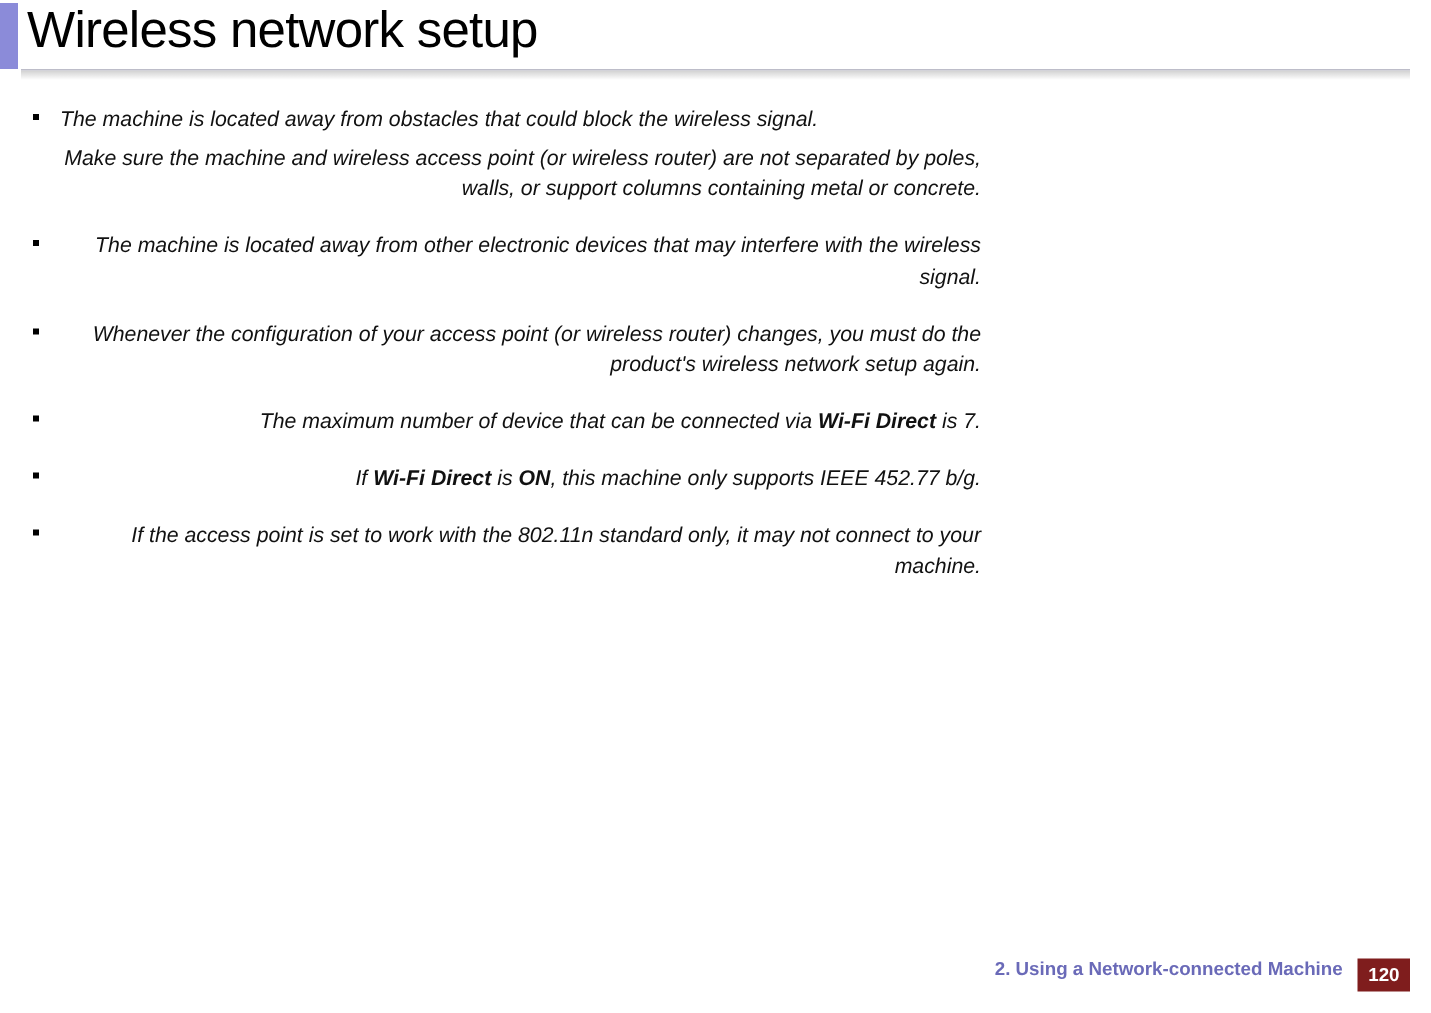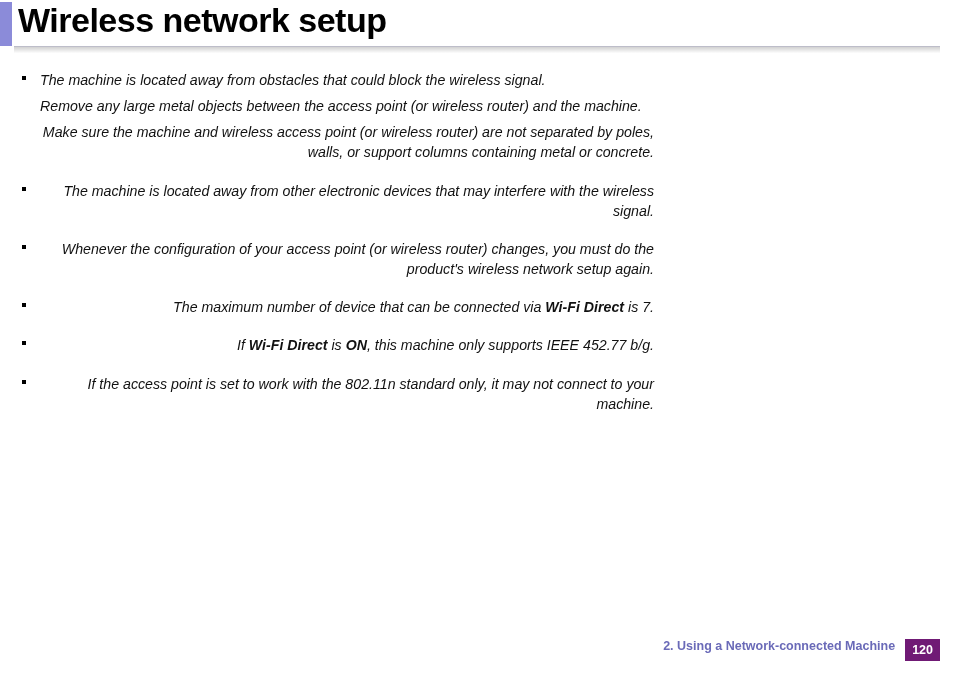--- a/index.html
+++ b/index.html
@@ -1,53 +1,52 @@
 <!DOCTYPE html>
 <html><head>
 <meta charset="utf-8">
 <style>
   * { box-sizing: border-box; margin: 0; padding: 0; }
   html, body { width: 954px; height: 675px; background: #fff; font-family: "Segoe UI", "Myriad Pro", Arial, sans-serif; color: #000; }
   .page { position: relative; width: 954px; height: 675px; }
   .title-bar { display: flex; align-items: flex-start; padding: 2px 0 0 0; }
   .title-accent { width: 12px; height: 44px; background: #8b8bd9; margin-right: 6px; flex: 0 0 auto; }
-  .title-text { font-size: 34px; font-weight: 700; letter-spacing: -0.5px; line-height: 1.1; }
+  .title-text { font-size: 34px; font-weight: 400; letter-spacing: -0.5px; line-height: 1.1; }
   .title-rule {
     height: 10px; margin: 0 14px 0 14px;
     background: linear-gradient(to bottom, rgba(0,0,0,0.18), rgba(0,0,0,0) 70%);
     border-top: 1px solid #bdbdc9;
   }
   .content { padding: 14px 300px 0 40px; font-size: 14.2px; line-height: 1.42; color: #111; }
   ul.bullets { list-style: none; }
   ul.bullets > li { position: relative; padding-left: 0; margin-bottom: 18px; font-style: italic; }
   ul.bullets > li .dot { position: absolute; left: -18px; top: 6px; width: 4px; height: 4px; background: #000; border-radius: 0; }
   ul.bullets > li p { margin-bottom: 6px; }
   ul.bullets > li p:last-child { margin-bottom: 0; text-align: right; }
   .b { font-weight: 700; }
   .footer { position: absolute; right: 14px; bottom: 14px; display: flex; align-items: flex-start; gap: 10px; }
   .footer-text { font-size: 12.5px; font-weight: 700; color: #6a6ab8; }
-  .footer-page { background: #701a75; color: #fff; font-weight: 700; font-size: 12.5px; padding: 4px 7px; }
+  .footer-page { background: #7f1d1d; color: #fff; font-weight: 700; font-size: 12.5px; padding: 4px 7px; }
   .inline-run { display: inline; }
 </style>
 </head>
 <body>
 
 <div class="page">
   <div class="title-bar">
     <div class="title-accent"></div>
     <div class="title-text">Wireless network setup</div>
   </div>
   <div class="title-rule"></div>
 
   <div class="content">
     <ul class="bullets" id="bullet-list">
         <li>
           <span class="dot"></span>
           <p><span class="inline-run">The machine is located away from obstacles that could block the wireless signal.</span></p>
-          <p><span class="inline-run">Remove any large metal objects between the access point (or wireless router) and the machine.</span></p>
           <p><span class="inline-run">Make sure the machine and wireless access point (or wireless router) are not separated by poles, walls, or support columns containing metal or concrete.</span></p>
         </li>
         <li>
           <span class="dot"></span>
           <p><span class="inline-run">The machine is located away from other electronic devices that may interfere with the wireless signal.</span></p>
         </li>
         <li>
           <span class="dot"></span>
           <p><span class="inline-run">Whenever the configuration of your access point (or wireless router) changes, you must do the product's wireless network setup again.</span></p>
         </li>

